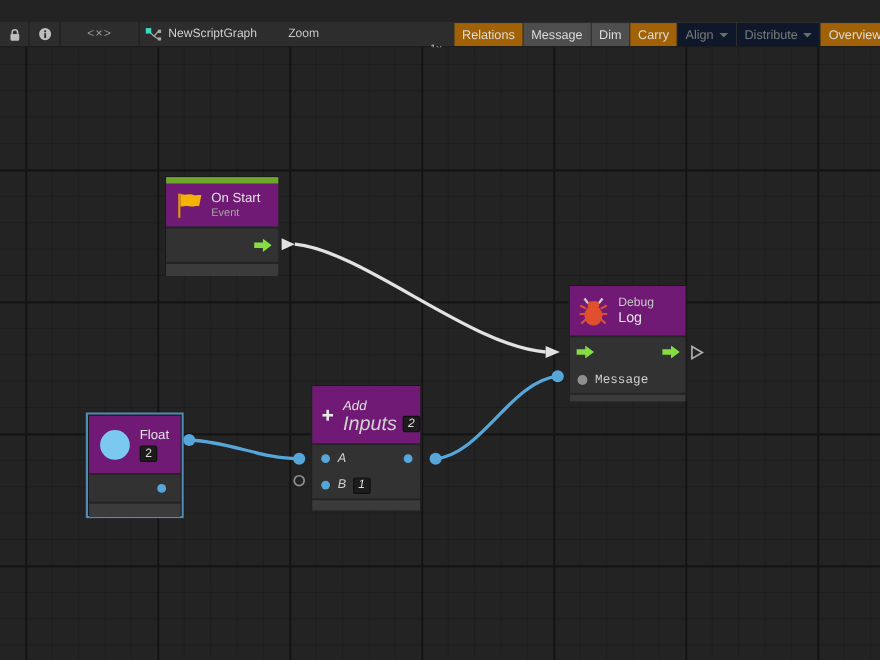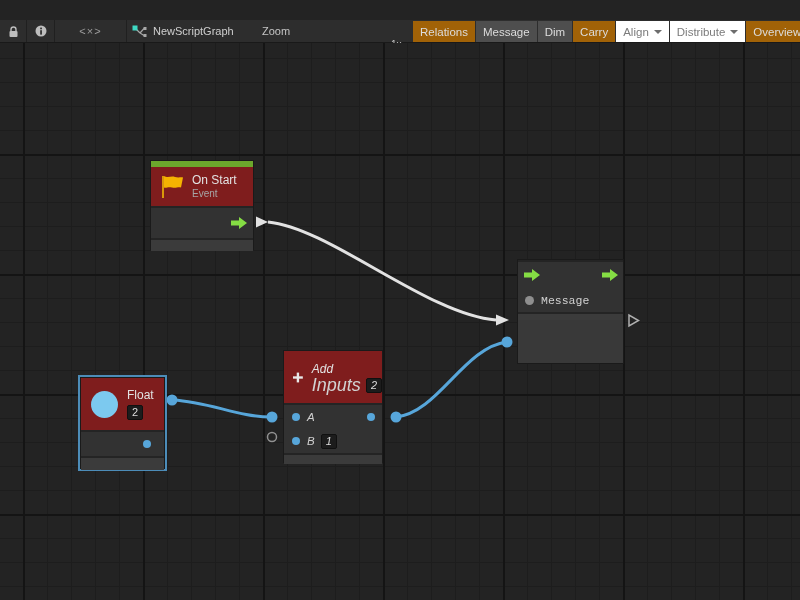--- a/index.html
+++ b/index.html
@@ -31,40 +31,40 @@
   .zoom-label { position:absolute; left:262px; top:0; height:22px; display:flex; align-items:center;
                 font-size:11px; color:#c4c4c4; }
   .zoom-track { position:absolute; left:296px; top:30px; width:92px; height:2px; background:#606060; border-radius:1px; }
   .zoom-handle { position:absolute; left:378px; top:26px; width:10px; height:10px; border-radius:50%; background:#909090; }
   .zoom-value { position:absolute; left:391px; top:13px; height:22px; display:flex; align-items:center;
                 font-size:10px; color:#c4c4c4; }
   .tb-buttons { position:absolute; left:413px; top:1px; right:0; height:21px; display:flex; gap:1px; overflow:hidden; }
   .tb-btn { height:21px; background:#a16207; color:#dcdcdc; font-size:11.5px; display:flex;
             align-items:center; justify-content:center; padding:0 7px; white-space:nowrap; flex:0 0 auto; }
   .tb-btn.active { background:#4e4e4e; }
-  .tb-btn.disabled { background:#ffffff; color:#7b7b7b; }
+  .tb-btn.disabled { background:#0f172a; color:#7b7b7b; }
   .caret { width:0; height:0; border-left:4px solid transparent; border-right:4px solid transparent;
            border-top:4px solid #8a8a8a; margin-left:5px; }
   .tb-btn.disabled .caret { border-top-color:#6d6d6d; }
 
   
   .canvas { position:absolute; left:0; top:43px; width:800px; height:557px; background-color:#232323;
     background-image:
       linear-gradient(#141414 2px, transparent 2px),
       linear-gradient(90deg, #141414 2px, transparent 2px),
       linear-gradient(#1d1d1d 1px, transparent 1px),
       linear-gradient(90deg, #1d1d1d 1px, transparent 1px);
     background-size:120px 120px, 120px 120px, 24px 24px, 24px 24px;
     background-position:0 111px, 23px 0, 0 15px, 23px 0; }
   .wires { position:absolute; left:0; top:0; width:800px; height:557px; }
 
   
   .node { position:absolute; background:#393939; border:1px solid #1a1a1a; }
   .node .divider { height:2px; background:#242424; }
-  .node .header { background:#7f1d1d; display:flex; align-items:center; }
+  .node .header { background:#701a75; display:flex; align-items:center; }
   .node .body-row { background:#323232; display:flex; align-items:center; }
   .node .footer { background:#3b3b3b; }
   .node-title { font-size:12px; color:#e2e2e2; line-height:14px; }
   .node-sub { font-size:10px; color:#a6a6a6; line-height:13px; }
   .valuebox { background:#1c1c1c; border:1px solid #101010; border-radius:2px; color:#dcdcdc;
               font-size:11px; line-height:13px; padding:0 4px; display:inline-block; }
   .port-dot { width:8px; height:8px; border-radius:50%; background:#57a6da; flex:0 0 auto; }
   .port-dot.gray { background:#8f8f8f; width:9px; height:9px; }
   .port-label { font-size:11.5px; color:#cfcfcf; margin-left:7px; }
   .selected { box-shadow:0 0 0 2px #4c8cb8; }
@@ -163,20 +163,32 @@
       <div class="body-row" style="height:30px; justify-content:flex-end; padding-right:6px;">
         <svg width="16" height="12" viewBox="0 0 16 12">
           <path d="M0 3.5 H8 V0 L16 6 L8 12 V8.5 H0 Z" fill="#85DD44"></path>
         </svg>
       </div>
       <div class="divider"></div>
       <div class="footer" style="height:11px;"></div>
     </div>
 
     <div class="node n-debug">
+      <div class="header" style="height:45px; padding-left:8px; gap:9px;">
+        <svg width="27" height="28" viewBox="0 0 28 29">
+          <path d="M9 7 L5.5 2.5 M19 7 L22.5 2.5" stroke="#cfcfcf" stroke-width="2.2" fill="none"></path>
+          <path d="M7 12 L1.5 9 M7 17 L1 17 M7 22 L2.5 26 M21 12 L26.5 9 M21 17 L27 17 M21 22 L25.5 26" stroke="#E0502F" stroke-width="2" fill="none"></path>
+          <rect x="8.5" y="5" width="11" height="7" rx="3.5" fill="#E0502F"></rect>
+          <ellipse cx="14" cy="18.5" rx="8.5" ry="9.5" fill="#E0502F"></ellipse>
+        </svg>
+        <div>
+          <div class="node-sub" style="font-size:11px; color:#c9c9c9;">Debug</div>
+          <div class="node-title" style="font-size:13px;">Log</div>
+        </div>
+      </div>
       <div class="divider"></div>
       <div class="body-row" style="height:26px; justify-content:space-between; padding:0 5px 0 6px;">
         <svg width="16" height="12" viewBox="0 0 16 12">
           <path d="M0 3.5 H8 V0 L16 6 L8 12 V8.5 H0 Z" fill="#85DD44"></path>
         </svg>
         <svg width="16" height="12" viewBox="0 0 16 12">
           <path d="M0 3.5 H8 V0 L16 6 L8 12 V8.5 H0 Z" fill="#85DD44"></path>
         </svg>
       </div>
       <div class="body-row" style="height:24px; padding-left:7px;font-family:Liberation Mono, monospace;">

